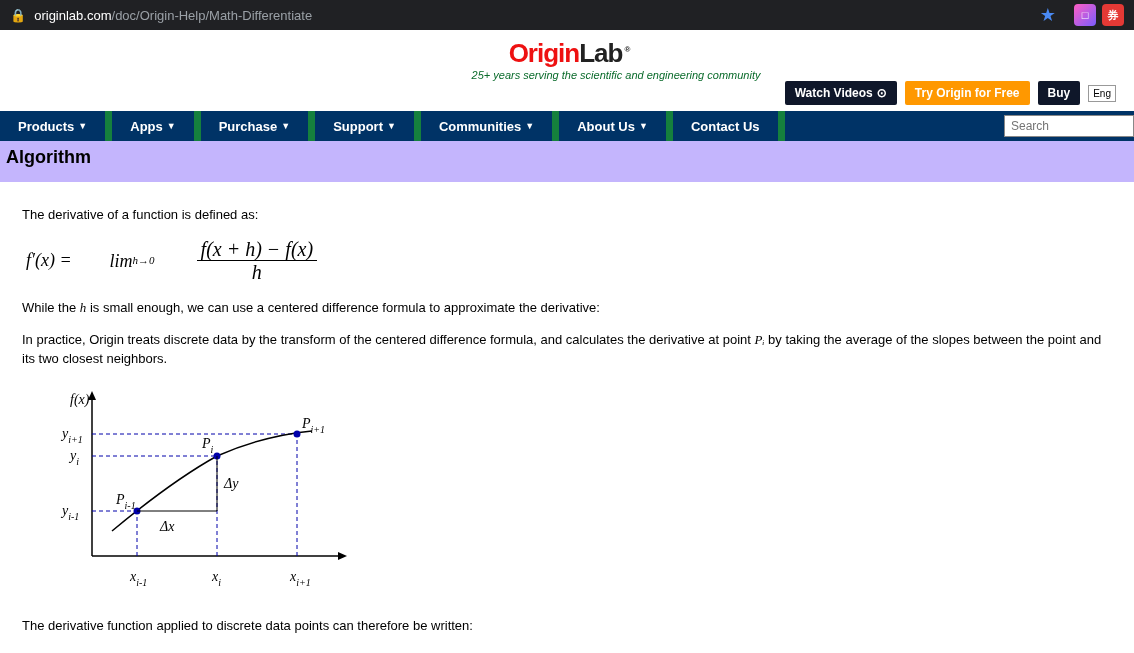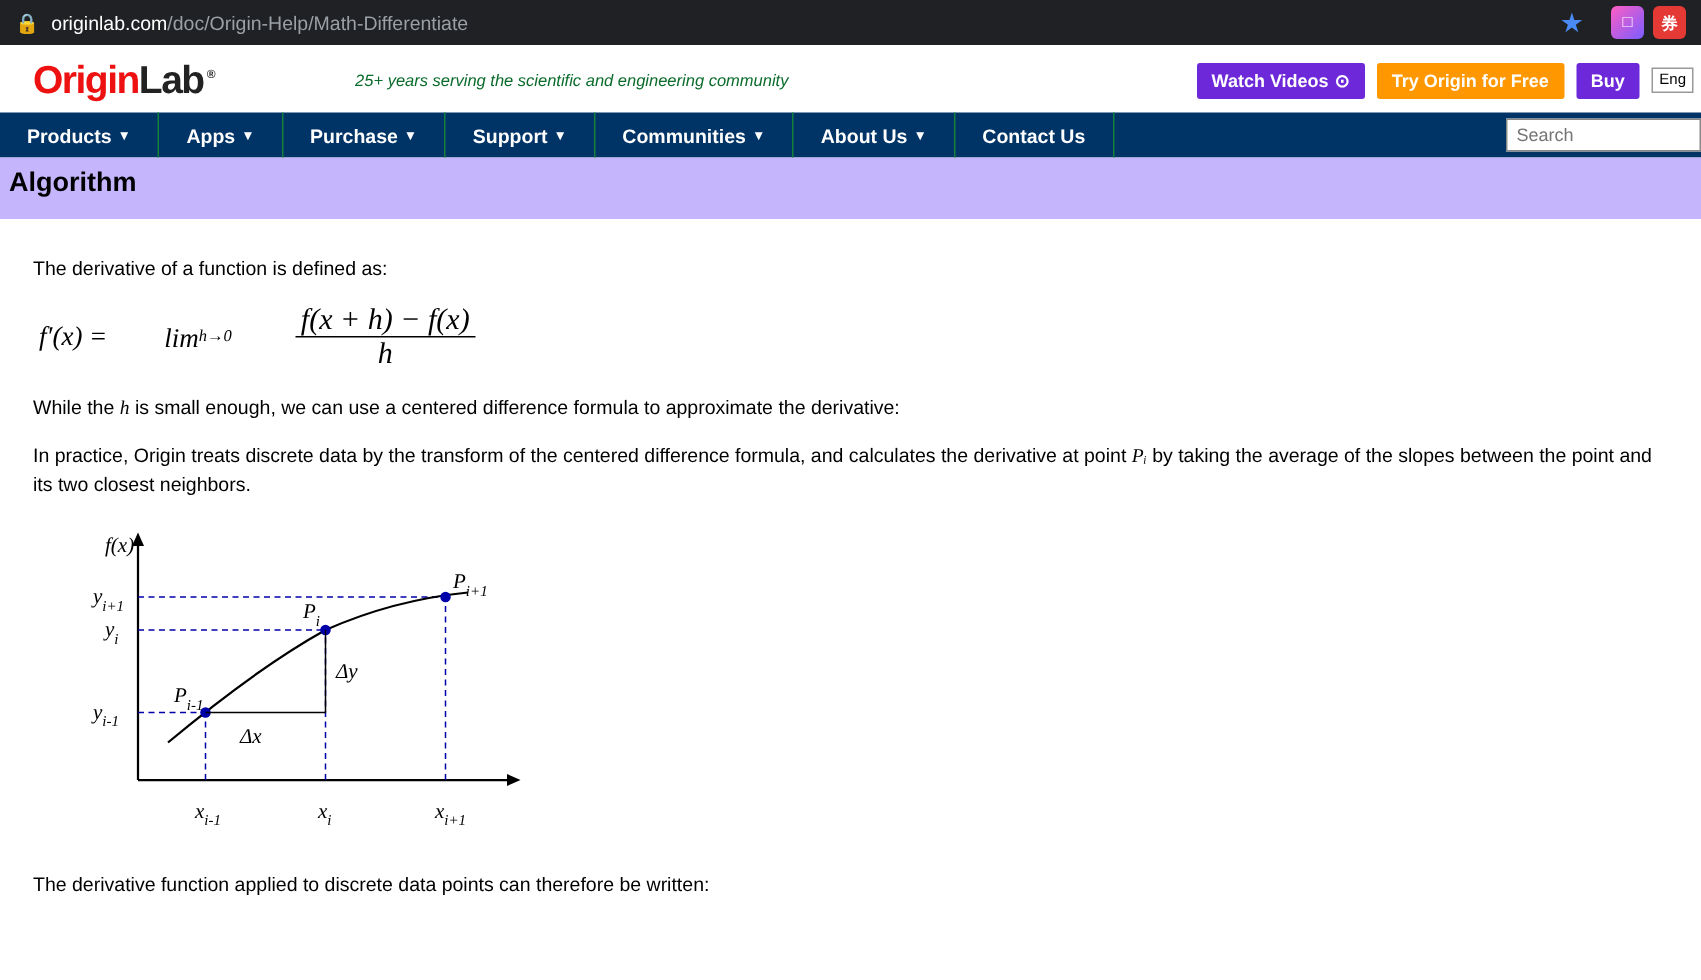--- a/index.html
+++ b/index.html
@@ -10,36 +10,36 @@
   .lock-icon { margin-right: 8px; color: #9aa0a6; }
   .url-host { color: #fff; }
   .url-path { color: #9aa0a6; }
   .spacer { flex: 1; }
   .star-icon { font-size: 18px; color: #4a8af4; margin-right: 12px; }
   .ext-icon { width: 22px; height: 22px; border-radius: 4px; margin-left: 6px; display: flex; align-items: center; justify-content: center; font-size: 11px; font-weight: bold; color: #fff; }
   .ext1 { background: linear-gradient(135deg,#ff5ec4,#7a5cff); }
   .ext2 { background: #e53935; }
   
   
-  .site-top { display: flex; align-items: center; padding: 8px 5px 6px 22px; }
+  .site-top { display: flex; align-items: center; padding: 8px 18px 6px 22px; flex-direction: column; }
   .logo { font-size: 26px; font-weight: 900; letter-spacing: -1px; }
   .logo .o1 { color: #e11; }
   .logo .rest { color: #222; }
   .logo sup { font-size: 8px; color: #222; margin-left: 2px; }
   .tagline { color: #0a6b2b; font-style: italic; font-size: 11px; margin-left: 94px; }
   .top-right { margin-left: auto; display: flex; align-items: center; gap: 8px; }
   .btn { padding: 5px 10px; font-size: 12px; font-weight: bold; border-radius: 2px; display: inline-flex; align-items: center; gap: 4px; cursor: pointer; }
-  .btn-blue { background: #6d28d9; color: #fff; }
+  .btn-blue { background: #0f172a; color: #fff; }
   .btn-orange { background: #ff9800; color: #fff; }
   .play-circle { font-size: 12px; }
   .lang-select { border: 1px solid #999; font-size: 10px; padding: 2px 4px; background: #fff; }
   
   
   .nav { background: #003366; display: flex; align-items: stretch; height: 30px; }
-  .nav-item { color: #fff; font-weight: bold; font-size: 13px; padding: 0 18px; display: flex; align-items: center; border-right: 1px solid #15803d; cursor: pointer; }
+  .nav-item { color: #fff; font-weight: bold; font-size: 13px; padding: 0 18px; display: flex; align-items: center; border-right: 7px solid #15803d; cursor: pointer; }
   .nav-item .caret { margin-left: 4px; font-size: 9px; }
   .nav-search { margin-left: auto; width: 130px; }
   .nav-search input { width: 100%; height: 22px; margin: 4px 4px 4px 0; padding: 6px 6px; font-size: 12px; border: 1px solid #888; }
   
   
   .band { background: #c4b5fd; padding: 6px 6px; }
   .content { padding: 10px 22px; }
   h2 { font-size: 18px; font-weight: bold; margin-bottom: 8px; }
   p { margin: 14px 0; font-size: 13px; line-height: 1.4; }
   .math { font-family: Liberation Serif, serif; font-size: 18px; font-style: italic; margin: 10px 0 16px 4px; display: flex; align-items: center; gap: 32px; }

